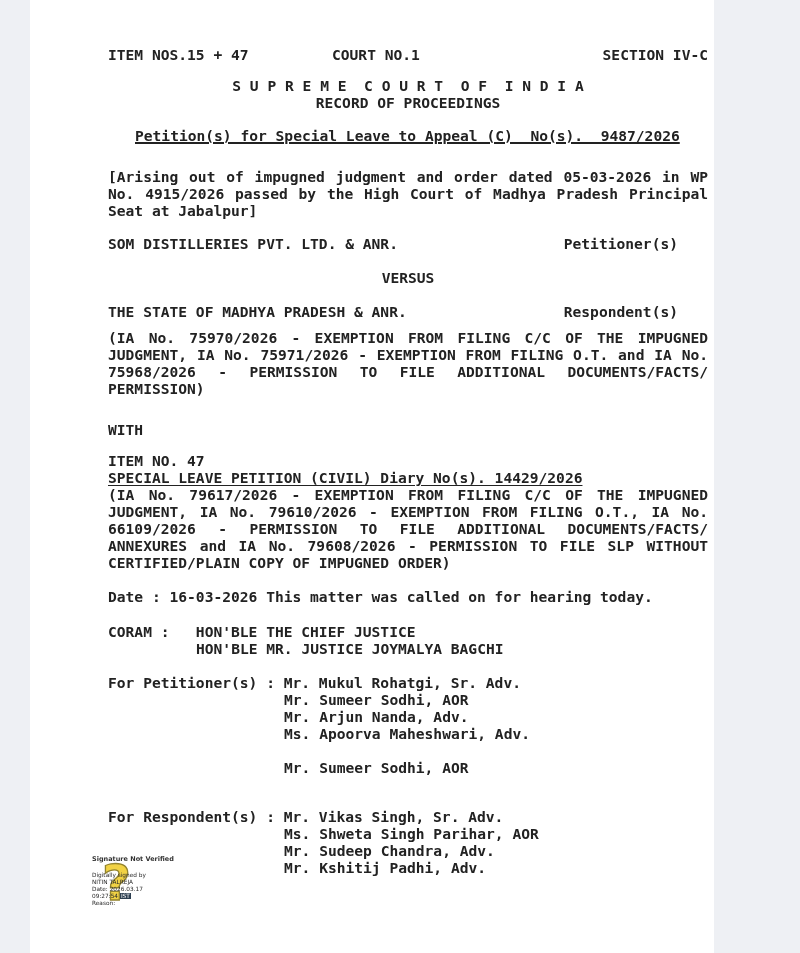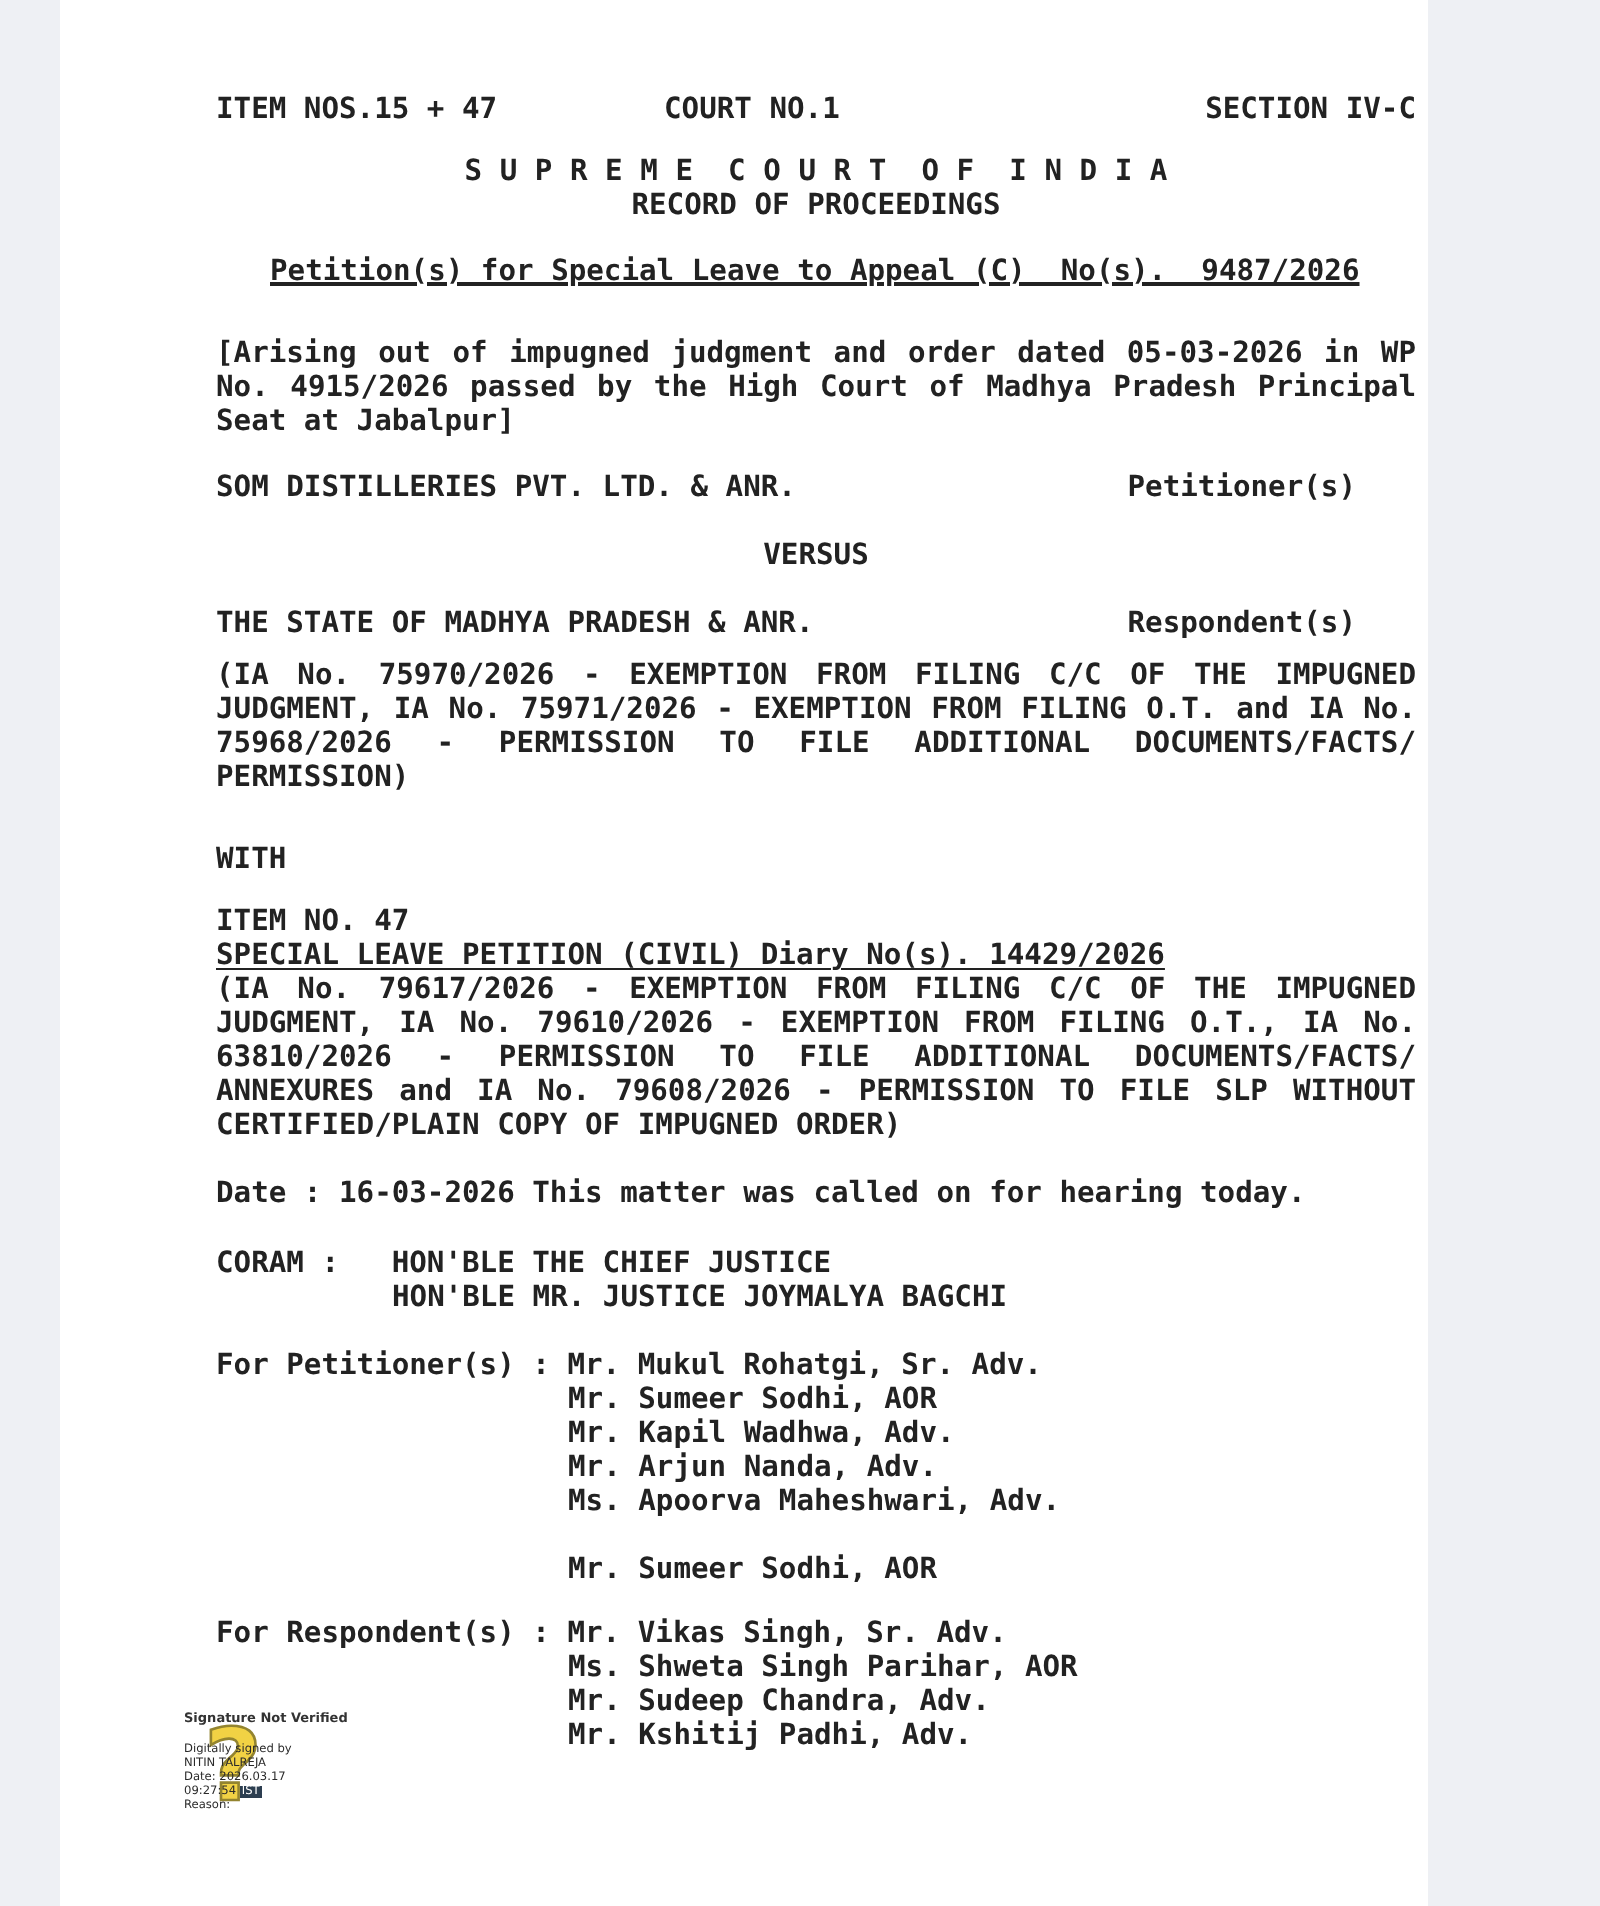--- a/index.html
+++ b/index.html
@@ -90,36 +90,35 @@
       <div class="line">PERMISSION)</div>
     </div>
 
     <div class="sec" style="top:421px">WITH</div>
 
     <div class="sec" style="top:452px">
       <div class="line">ITEM NO. 47</div>
       <div class="line"><span class="u">SPECIAL LEAVE PETITION (CIVIL) Diary No(s). 14429/2026</span></div>
       <div class="line j">(IA No. 79617/2026 - EXEMPTION FROM FILING C/C OF THE IMPUGNED</div>
       <div class="line j">JUDGMENT, IA No. 79610/2026 - EXEMPTION FROM FILING O.T., IA No.</div>
-      <div class="line j">63810/2026 - PERMISSION TO FILE ADDITIONAL DOCUMENTS/FACTS/</div>
+      <div class="line j">66109/2026 - PERMISSION TO FILE ADDITIONAL DOCUMENTS/FACTS/</div>
       <div class="line j">ANNEXURES and IA No. 79608/2026 - PERMISSION TO FILE SLP WITHOUT</div>
       <div class="line">CERTIFIED/PLAIN COPY OF IMPUGNED ORDER)</div>
     </div>
 
     <div class="sec" style="top:588px">Date : 16-03-2026 This matter was called on for hearing today.</div>
 
     <div class="sec" style="top:623px">
       <div class="line pre">CORAM :   HON'BLE THE CHIEF JUSTICE</div>
       <div class="line indent10">HON'BLE MR. JUSTICE JOYMALYA BAGCHI</div>
     </div>
 
     <div class="sec" style="top:674px">
       <div class="line">For Petitioner(s) : Mr. Mukul Rohatgi, Sr. Adv.</div>
       <div class="line indent20">Mr. Sumeer Sodhi, AOR</div>
-      <div class="line indent20">Mr. Kapil Wadhwa, Adv.</div>
       <div class="line indent20">Mr. Arjun Nanda, Adv.</div>
       <div class="line indent20">Ms. Apoorva Maheshwari, Adv.</div>
       <div class="line"></div>
       <div class="line indent20">Mr. Sumeer Sodhi, AOR</div>
     </div>
 
     <div class="sec" style="top:808px">
       <div class="line">For Respondent(s) : Mr. Vikas Singh, Sr. Adv.</div>
       <div class="line indent20">Ms. Shweta Singh Parihar, AOR</div>
       <div class="line indent20">Mr. Sudeep Chandra, Adv.</div>

